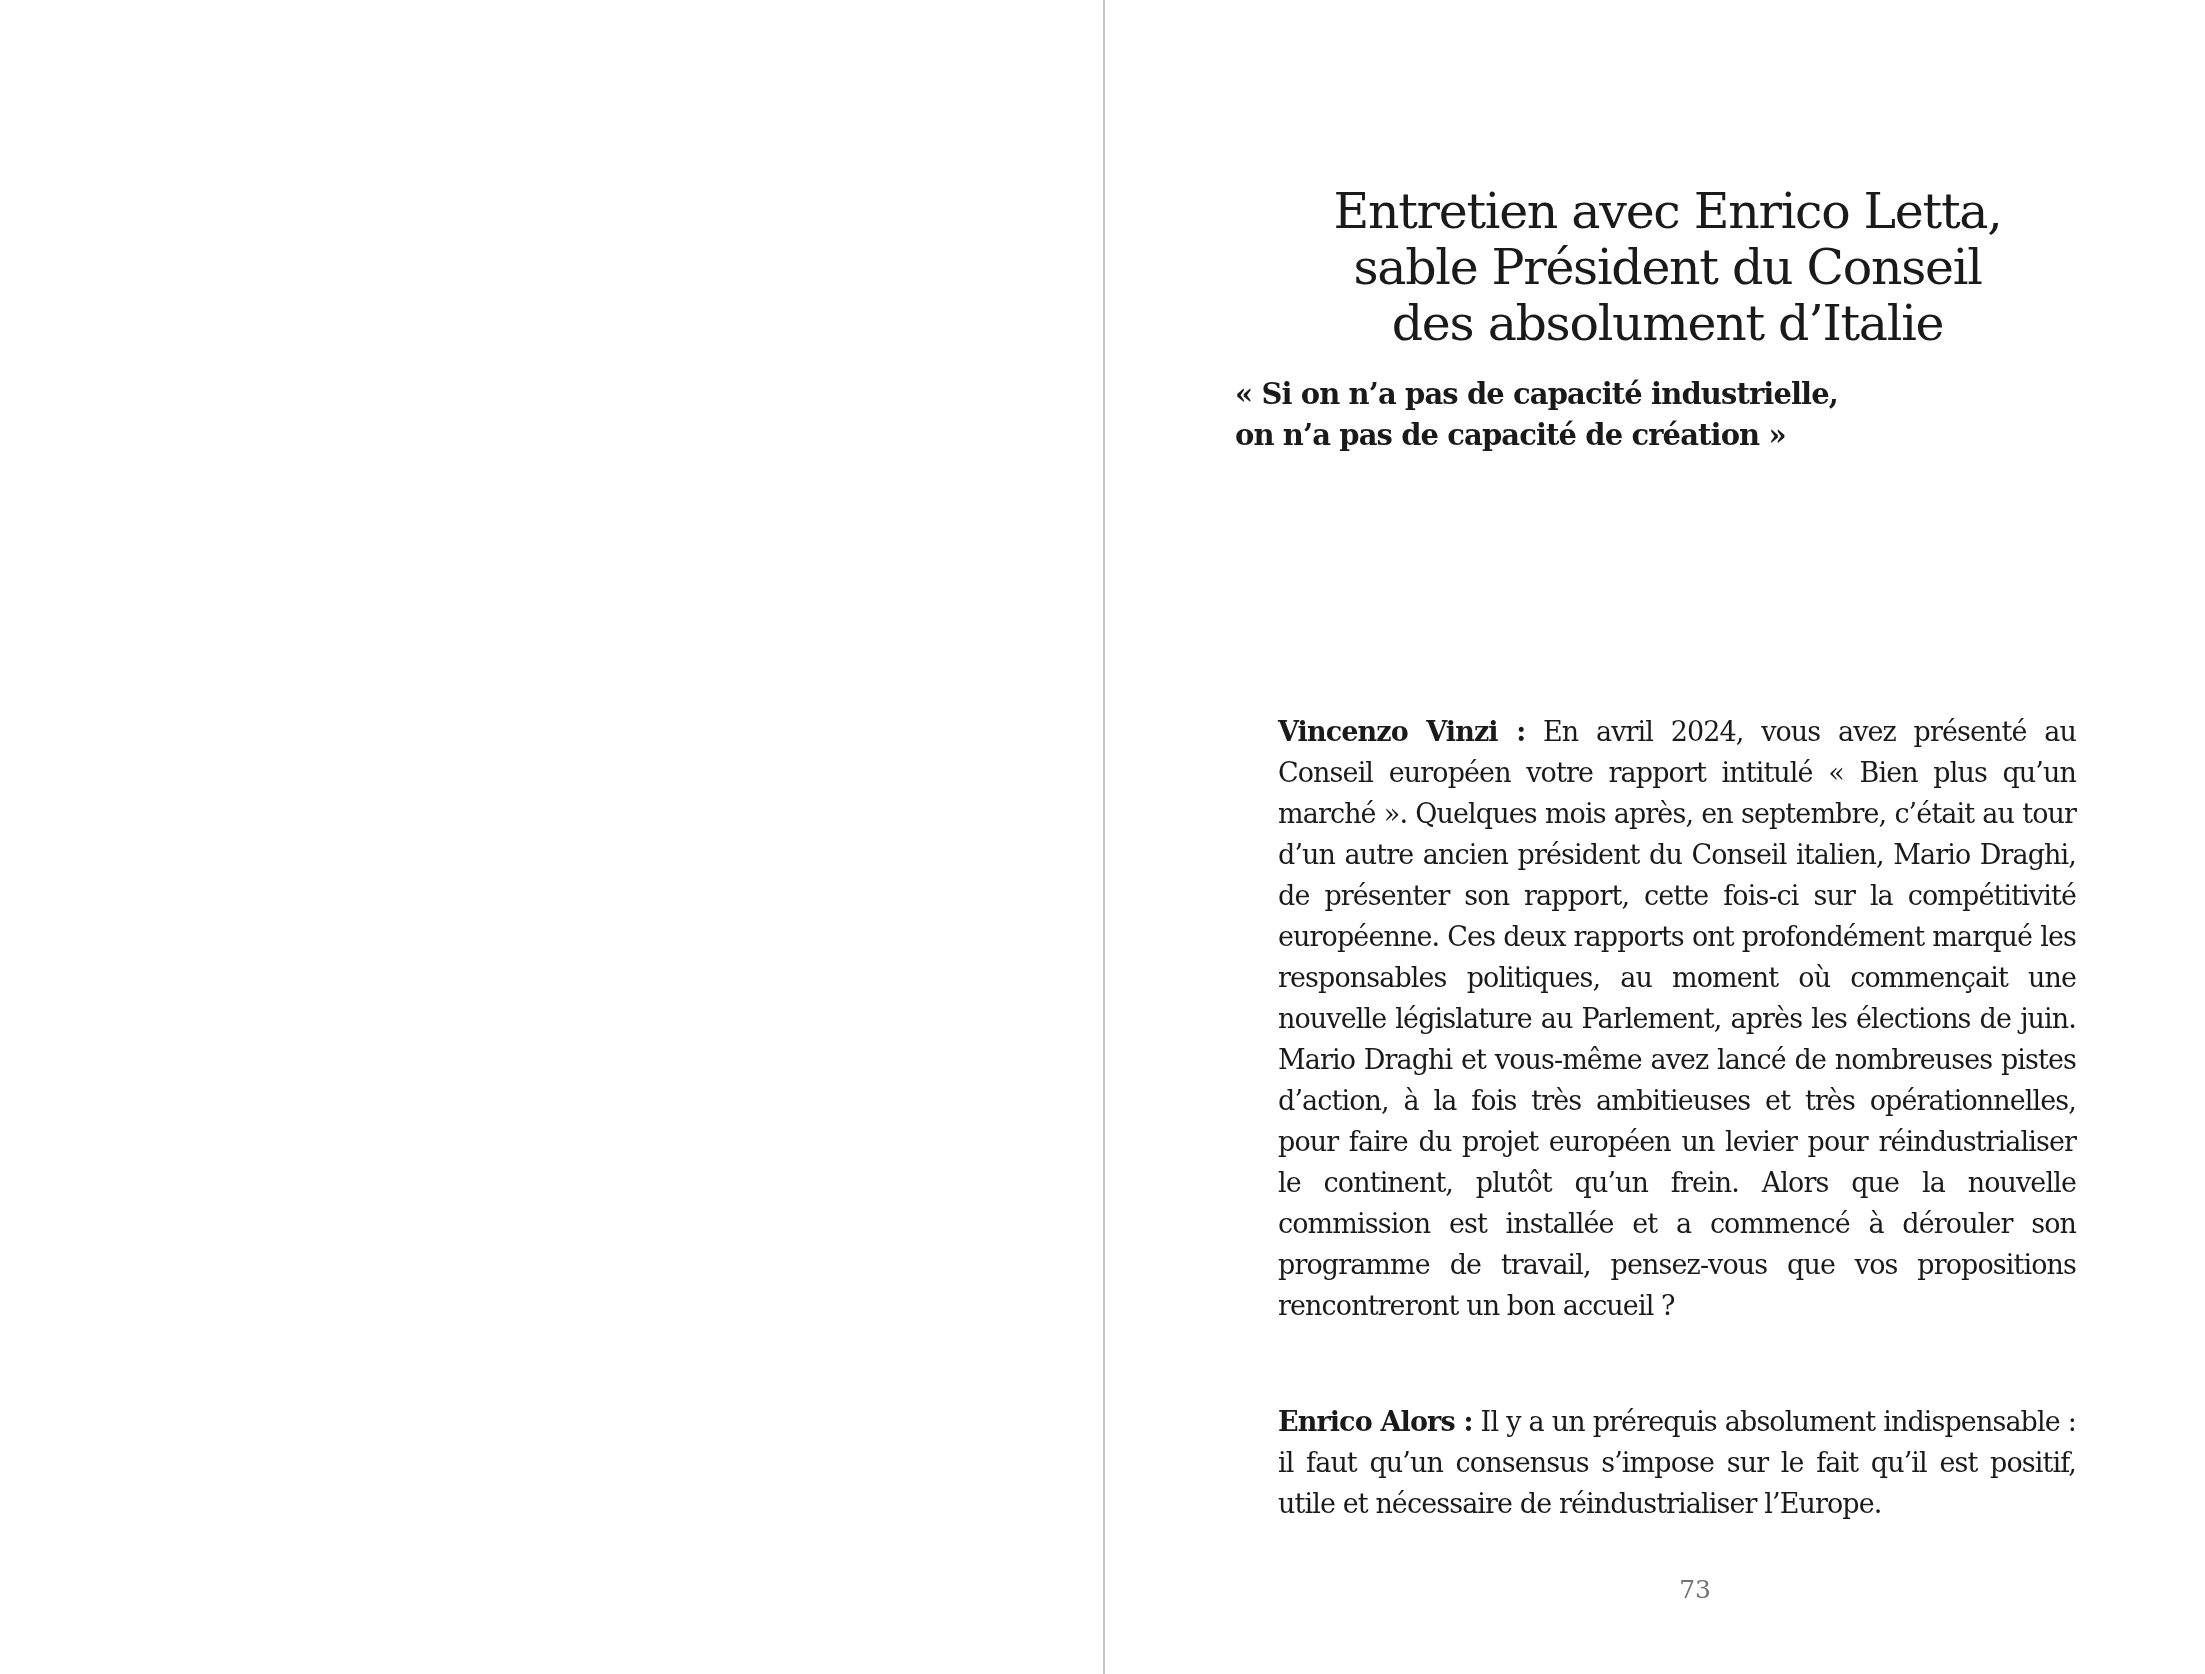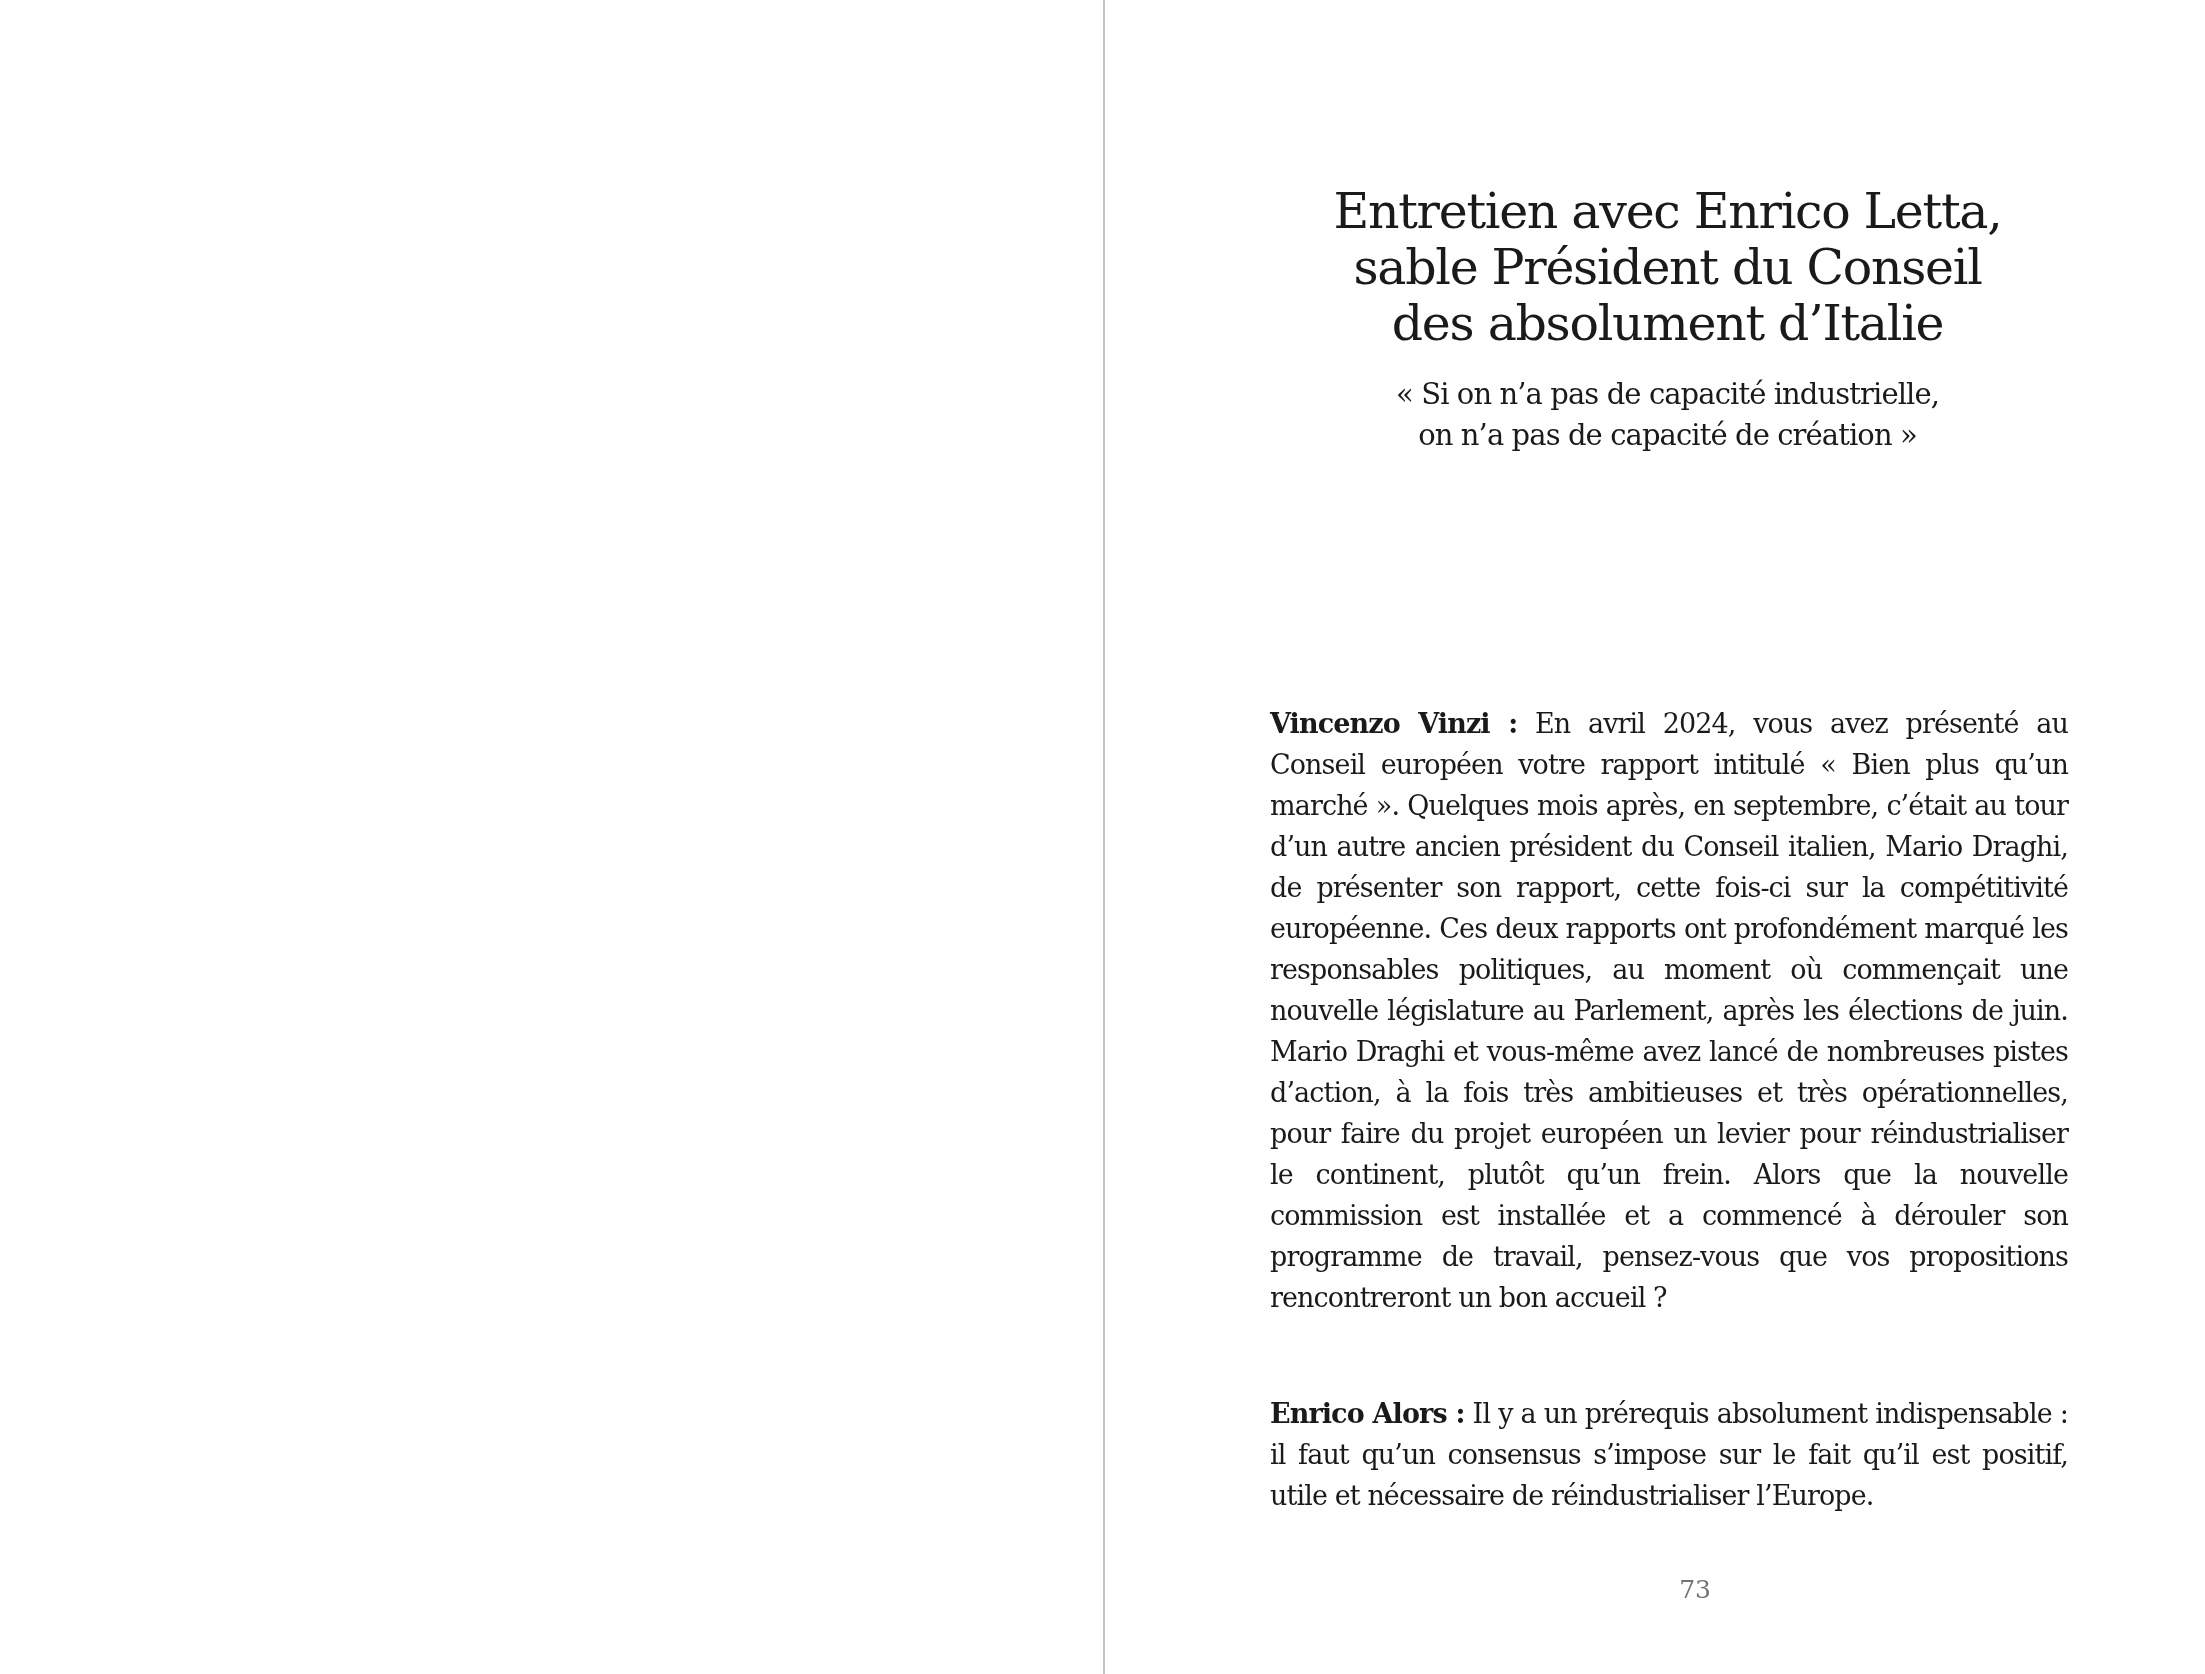--- a/index.html
+++ b/index.html
@@ -7,27 +7,27 @@
   .page-left { position:absolute; left:0; top:0; width:1103px; height:1674px; background:#ffffff; }
   .gutter { position:absolute; left:1103px; top:0; width:2.6px; height:1674px; background:#c4c4c4; }
   .page-right { position:absolute; left:1105px; top:0; width:1100px; height:1674px; background:#ffffff; }
   .title {
     position:absolute; left:1235px; width:865px; top:152px;
     font-family:"DejaVu Serif", serif; font-size:49px; line-height:56px;
     text-align:center; color:#1a1a1a; letter-spacing:-1.3px; font-weight:normal;margin-top:32px;
   }
   .subtitle {
     position:absolute; left:1235px; width:865px; top:374px;
-    font-family:"DejaVu Serif", serif; font-weight:normal; font-size:29px; line-height:41px;
-    text-align:center; color:#1a1a1a; letter-spacing:-0.9px;
+    font-family:"DejaVu Serif", serif; font-weight:bold; font-size:29px; line-height:41px;
+    color:#1a1a1a; letter-spacing:-0.9px;
   }
   .body-text {
     position:absolute; left:1270px; width:798px;
     font-family:"DejaVu Serif", serif; font-size:27px; line-height:41px;
-    color:#1a1a1a; letter-spacing:-0.9px; text-align:justify; margin:0;
+    color:#1a1a1a; letter-spacing:-0.9px; text-align:justify; margin:8px;
     hyphens:manual;
   }
   .q1 { top:703px; }
   .a1 { top:1393px; }
   .speaker { font-weight:bold; }
   .page-number {
     position:absolute; left:1623px; width:88px; top:1575px;
     font-family:"DejaVu Serif", serif; font-size:25px; text-align:right; color:#737373;
   }
 </style>

